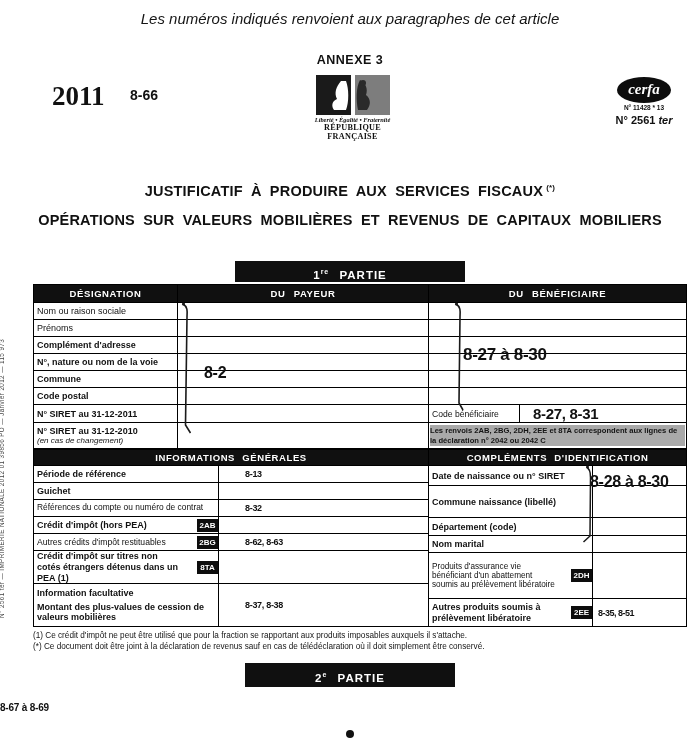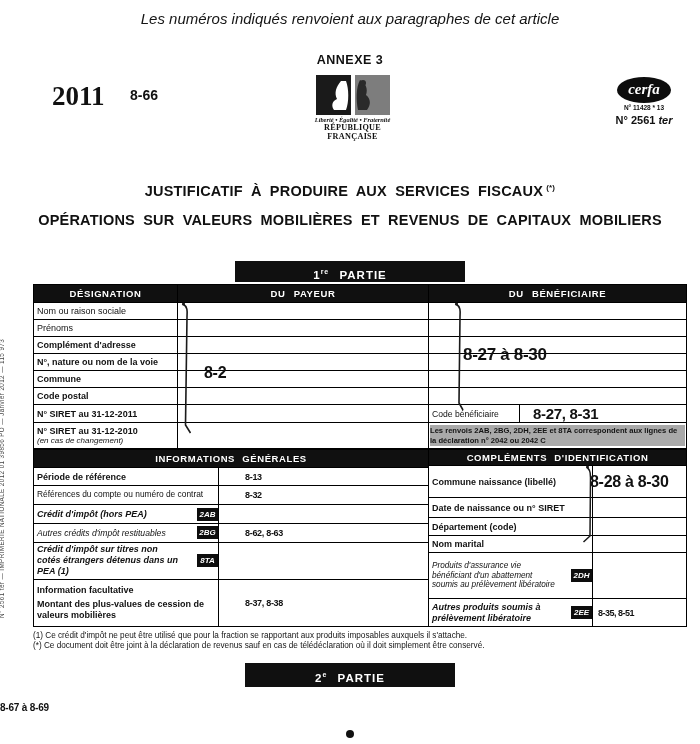--- a/index.html
+++ b/index.html
@@ -58,21 +58,21 @@
   .benef-flex .cb-lbl{ width:84px;border-right:1.5px solid #000;font-size:8.6px;font-weight:normal;padding:2px 3px;align-self:stretch;display:flex;align-items:center;}
   .benef-flex .cb-val{ flex:1;font-size:15px;font-weight:bold;letter-spacing:-.3px;padding-left:13px;}
   .gray-note{
     background:#a9a9a9;padding:1px 0;font-size:7.6px;font-weight:bold;line-height:1.3;color:#141414;
   }
   .bottom-flex{ display:flex;}
   .t2{ width:395px;}
   .t3{ width:258px;}
   .t2 th,.t3 th{ background:#101010;color:#fff;font-size:9.5px;letter-spacing:.6px;word-spacing:4px;height:15px;text-align:center;}
   .t2 td,.t3 td{ font-size:9px;vertical-align:middle;}
-  .lab-flex{ display:flex;align-items:center;gap:15px;font-style:italic;}
+  .lab-flex{ display:flex;align-items:center;gap:15px;}
   .lab-flex .txt{ flex:1;}
   .code-box{
     background:#0d0d0d;color:#fff;font-weight:bold;font-size:8px;
     min-width:21px;height:13px;line-height:13px;text-align:center;flex:0 0 auto;margin-right:-3px;
   }
   .bigval{ font-size:15px;font-weight:bold;letter-spacing:-.3px;padding-left:26px;white-space:nowrap;}
   .bigval-r{ font-size:15px;font-weight:bold;letter-spacing:-.5px;padding-left:5px;white-space:nowrap;}
   .small-lbl{ font-size:8.2px;font-weight:normal;line-height:1.15;}
   .ov{ position:absolute;font-weight:bold;white-space:nowrap;letter-spacing:-.3px;}
   .ov1{ left:430px;top:61px;font-size:17px;}
@@ -199,20 +199,24 @@
           </colgroup>
         <tbody>
             <tr>
               <th colspan="2">INFORMATIONS GÉNÉRALES</th>
             </tr>
         <tr style="height:17px">
           <td class="lbl">Période de référence</td>
           <td class="bigval">8-13</td>
         </tr>
         <tr style="height:17px">
+          <td class="lbl">Guichet</td>
+          <td></td>
+        </tr>
+        <tr style="height:17px">
           <td class="small-lbl" style="font-size:8.4px">Références du compte ou numéro de contrat</td>
           <td class="bigval">8-32</td>
         </tr>
         <tr style="height:17px">
           <td>
             <div class="lab-flex">
               <span class="txt lbl">Crédit d'impôt (hors PEA)</span>
               <span class="code-box">2AB</span>
             </div>
           </td>
@@ -248,26 +252,26 @@
 
       <table class="t3" style="margin-left:-1px">
         <colgroup>
             <col style="width:164px">
             <col style="width:94px">
           </colgroup>
         <tbody>
             <tr>
               <th colspan="2">COMPLÉMENTS D'IDENTIFICATION</th>
             </tr>
+        <tr style="height:20px">
+          <td class="lbl">Date de naissance ou n° SIRET</td>
+          <td></td>
+        </tr>
         <tr style="height:32px">
           <td class="lbl">Commune naissance (libellé)</td>
-          <td></td>
-        </tr>
-        <tr style="height:20px">
-          <td class="lbl">Date de naissance ou n° SIRET</td>
           <td></td>
         </tr>
         <tr style="height:18px">
           <td class="lbl">Département (code)</td>
           <td></td>
         </tr>
         <tr style="height:17px">
           <td class="lbl">Nom marital</td>
           <td></td>
         </tr>

